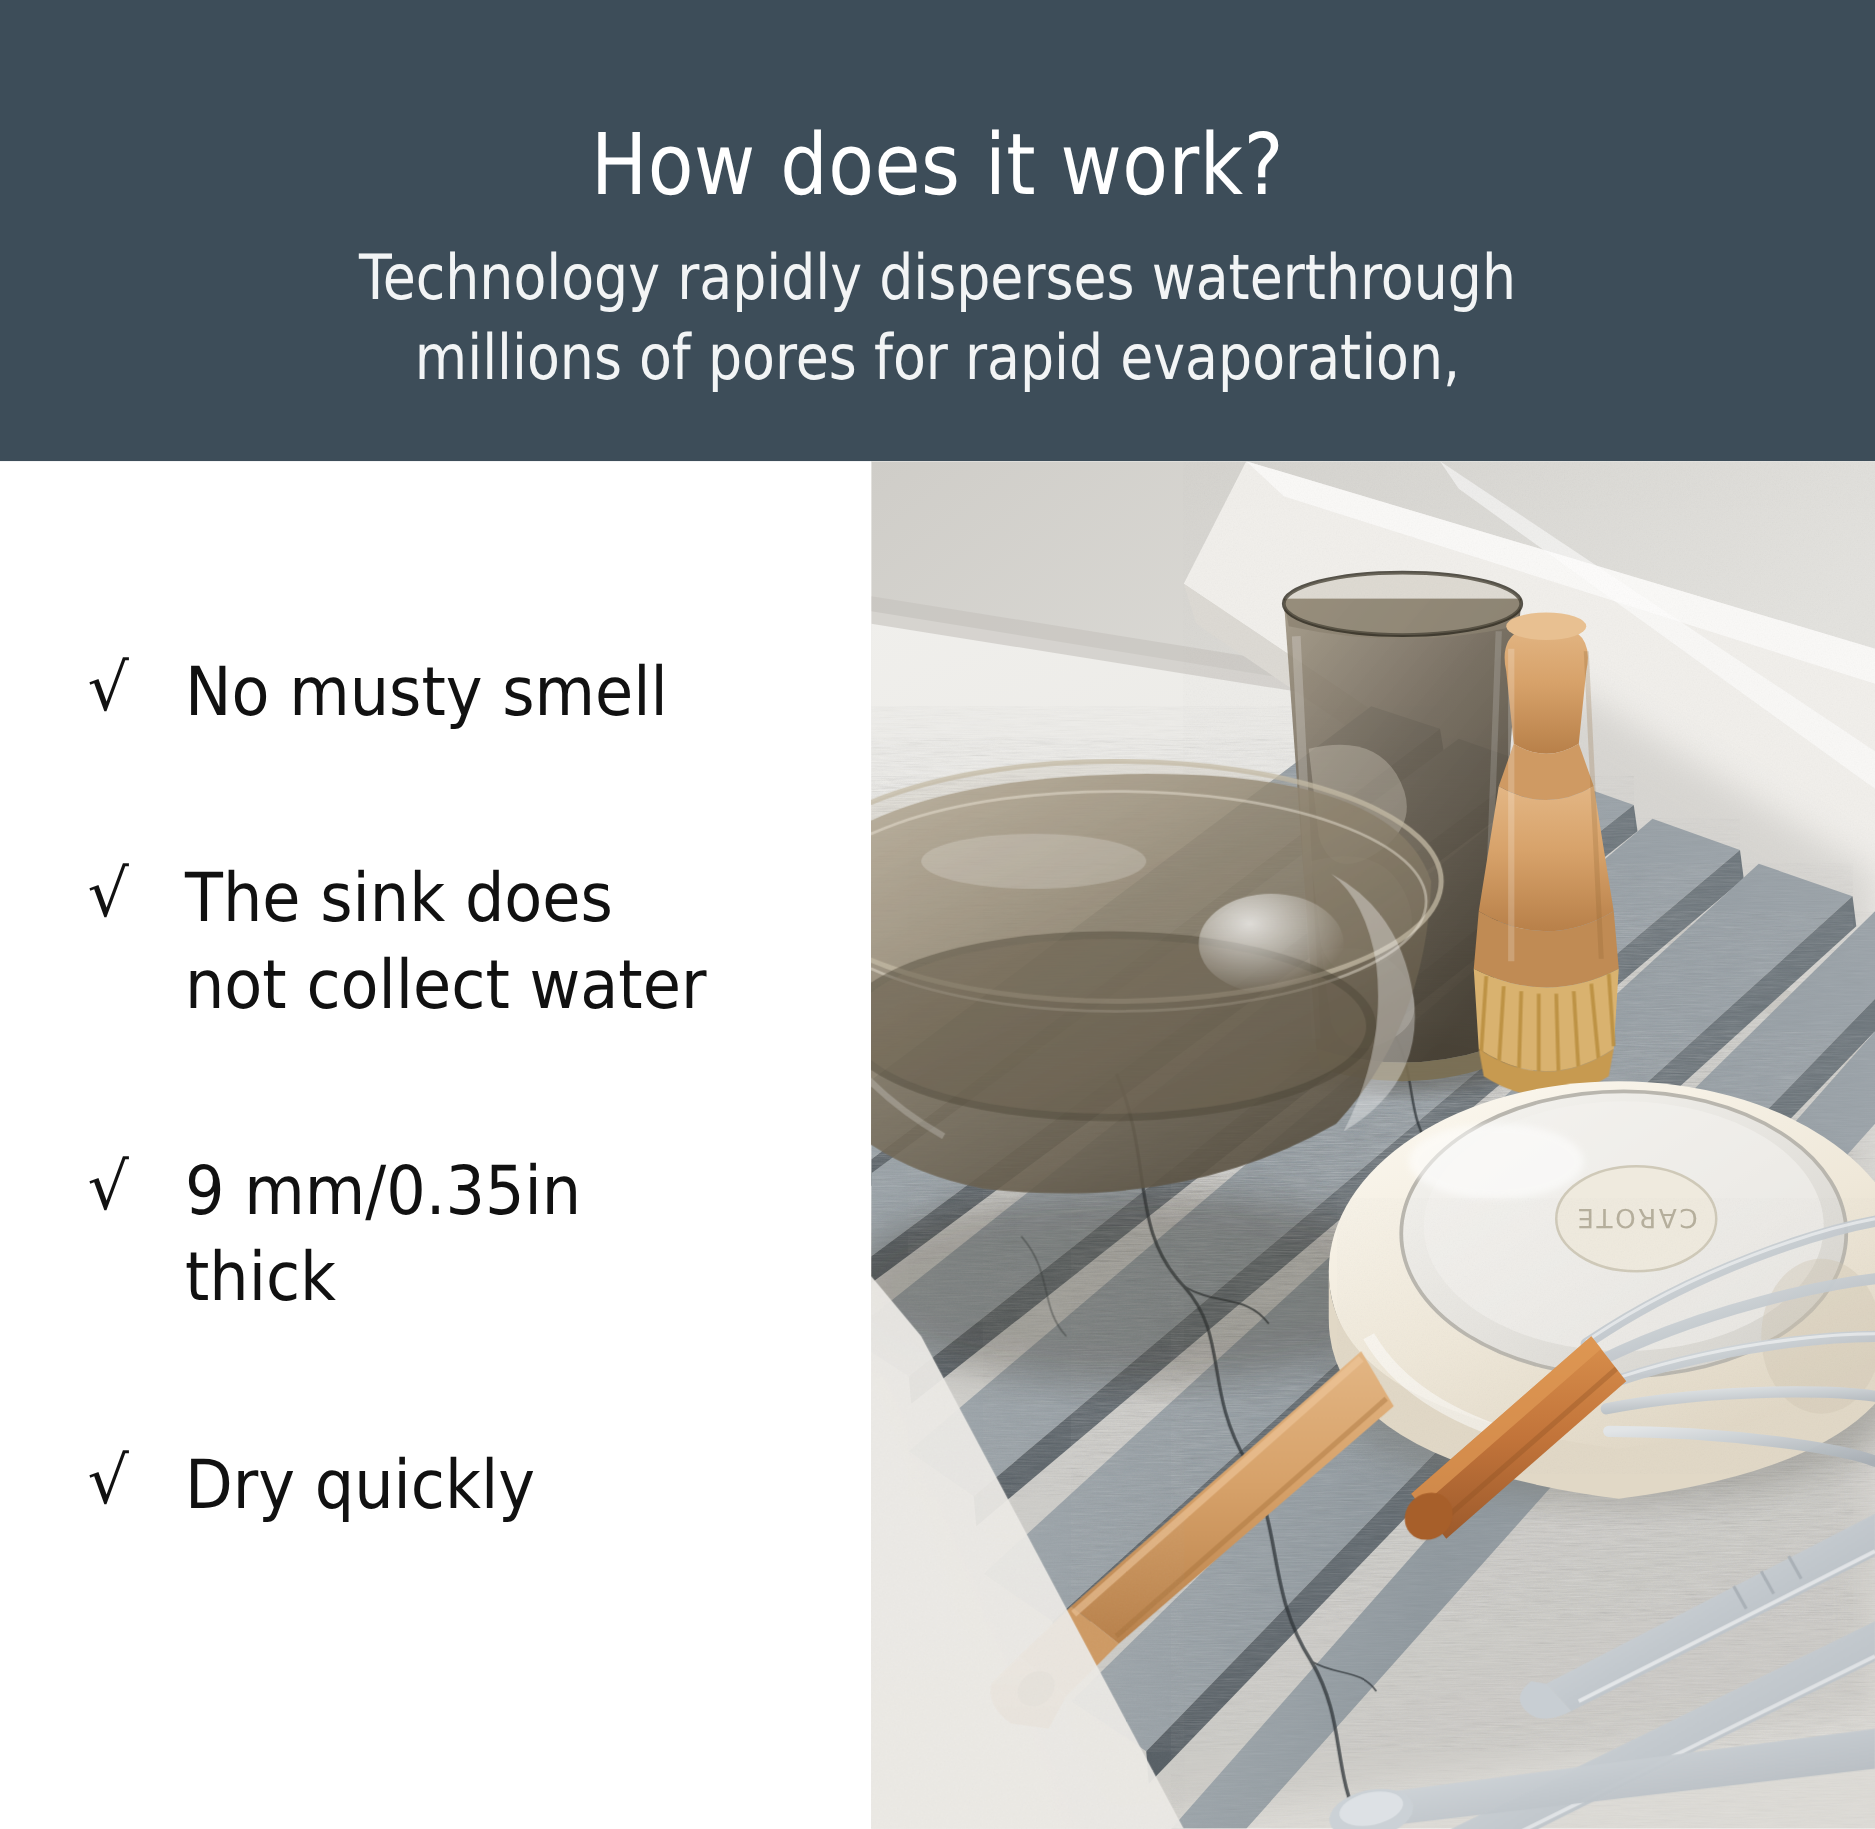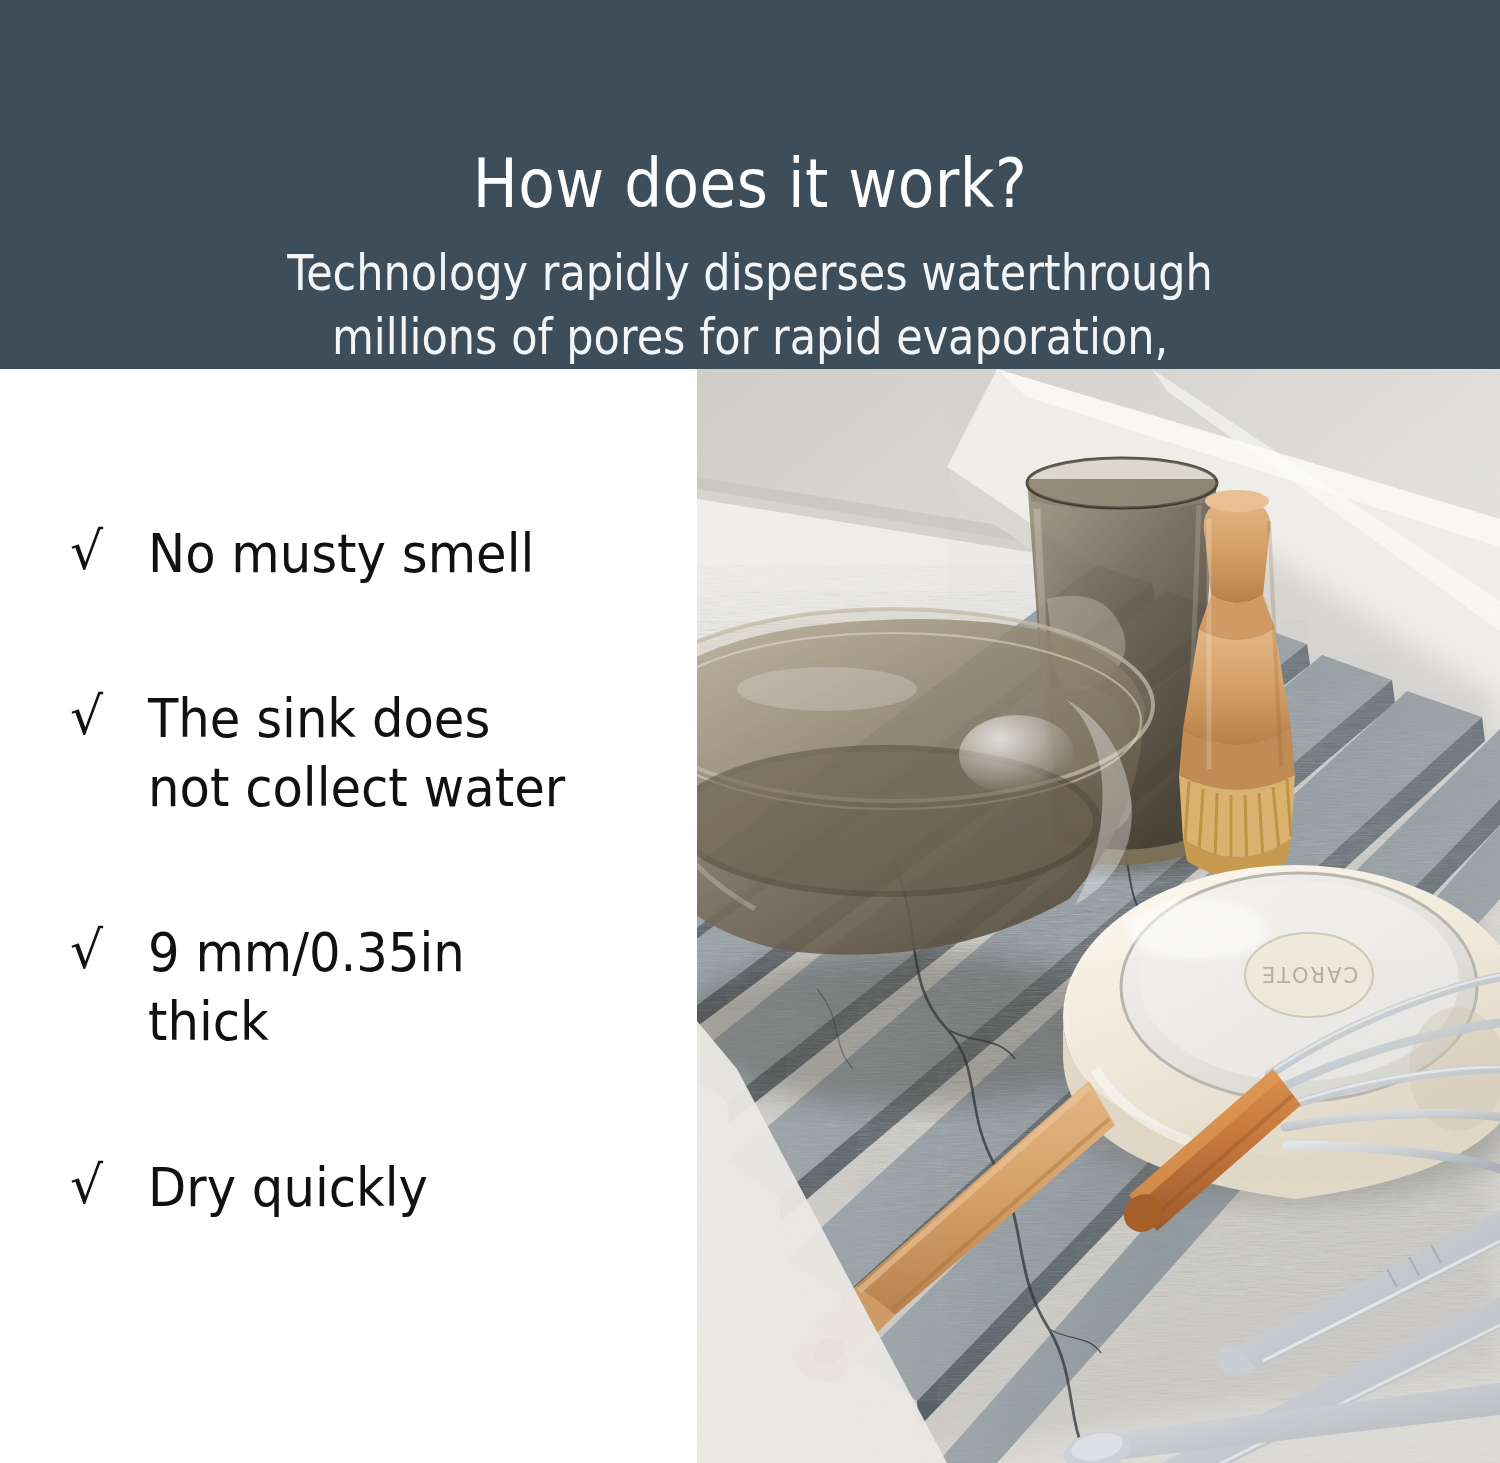--- a/index.html
+++ b/index.html
@@ -9,21 +9,21 @@
     font-family:"Liberation Sans", sans-serif;
     background:#ffffff;
     position:relative;
   }
 
   
   .header-band{
     position:absolute; left:0; top:0; width:1500px; height:369px;
     background:#3d4d59;
     display:flex; flex-direction:column;
-    align-items:center; justify-content:flex-end;
+    align-items:center; justify-content:center;
     padding-top:46px;
   }
   .page-title{
     color:#ffffff;
     font-size:68px;
     font-weight:400;
     letter-spacing:0.5px;
     line-height:1.05;
     text-align:center;
     font-family:"DejaVu Sans", sans-serif;

